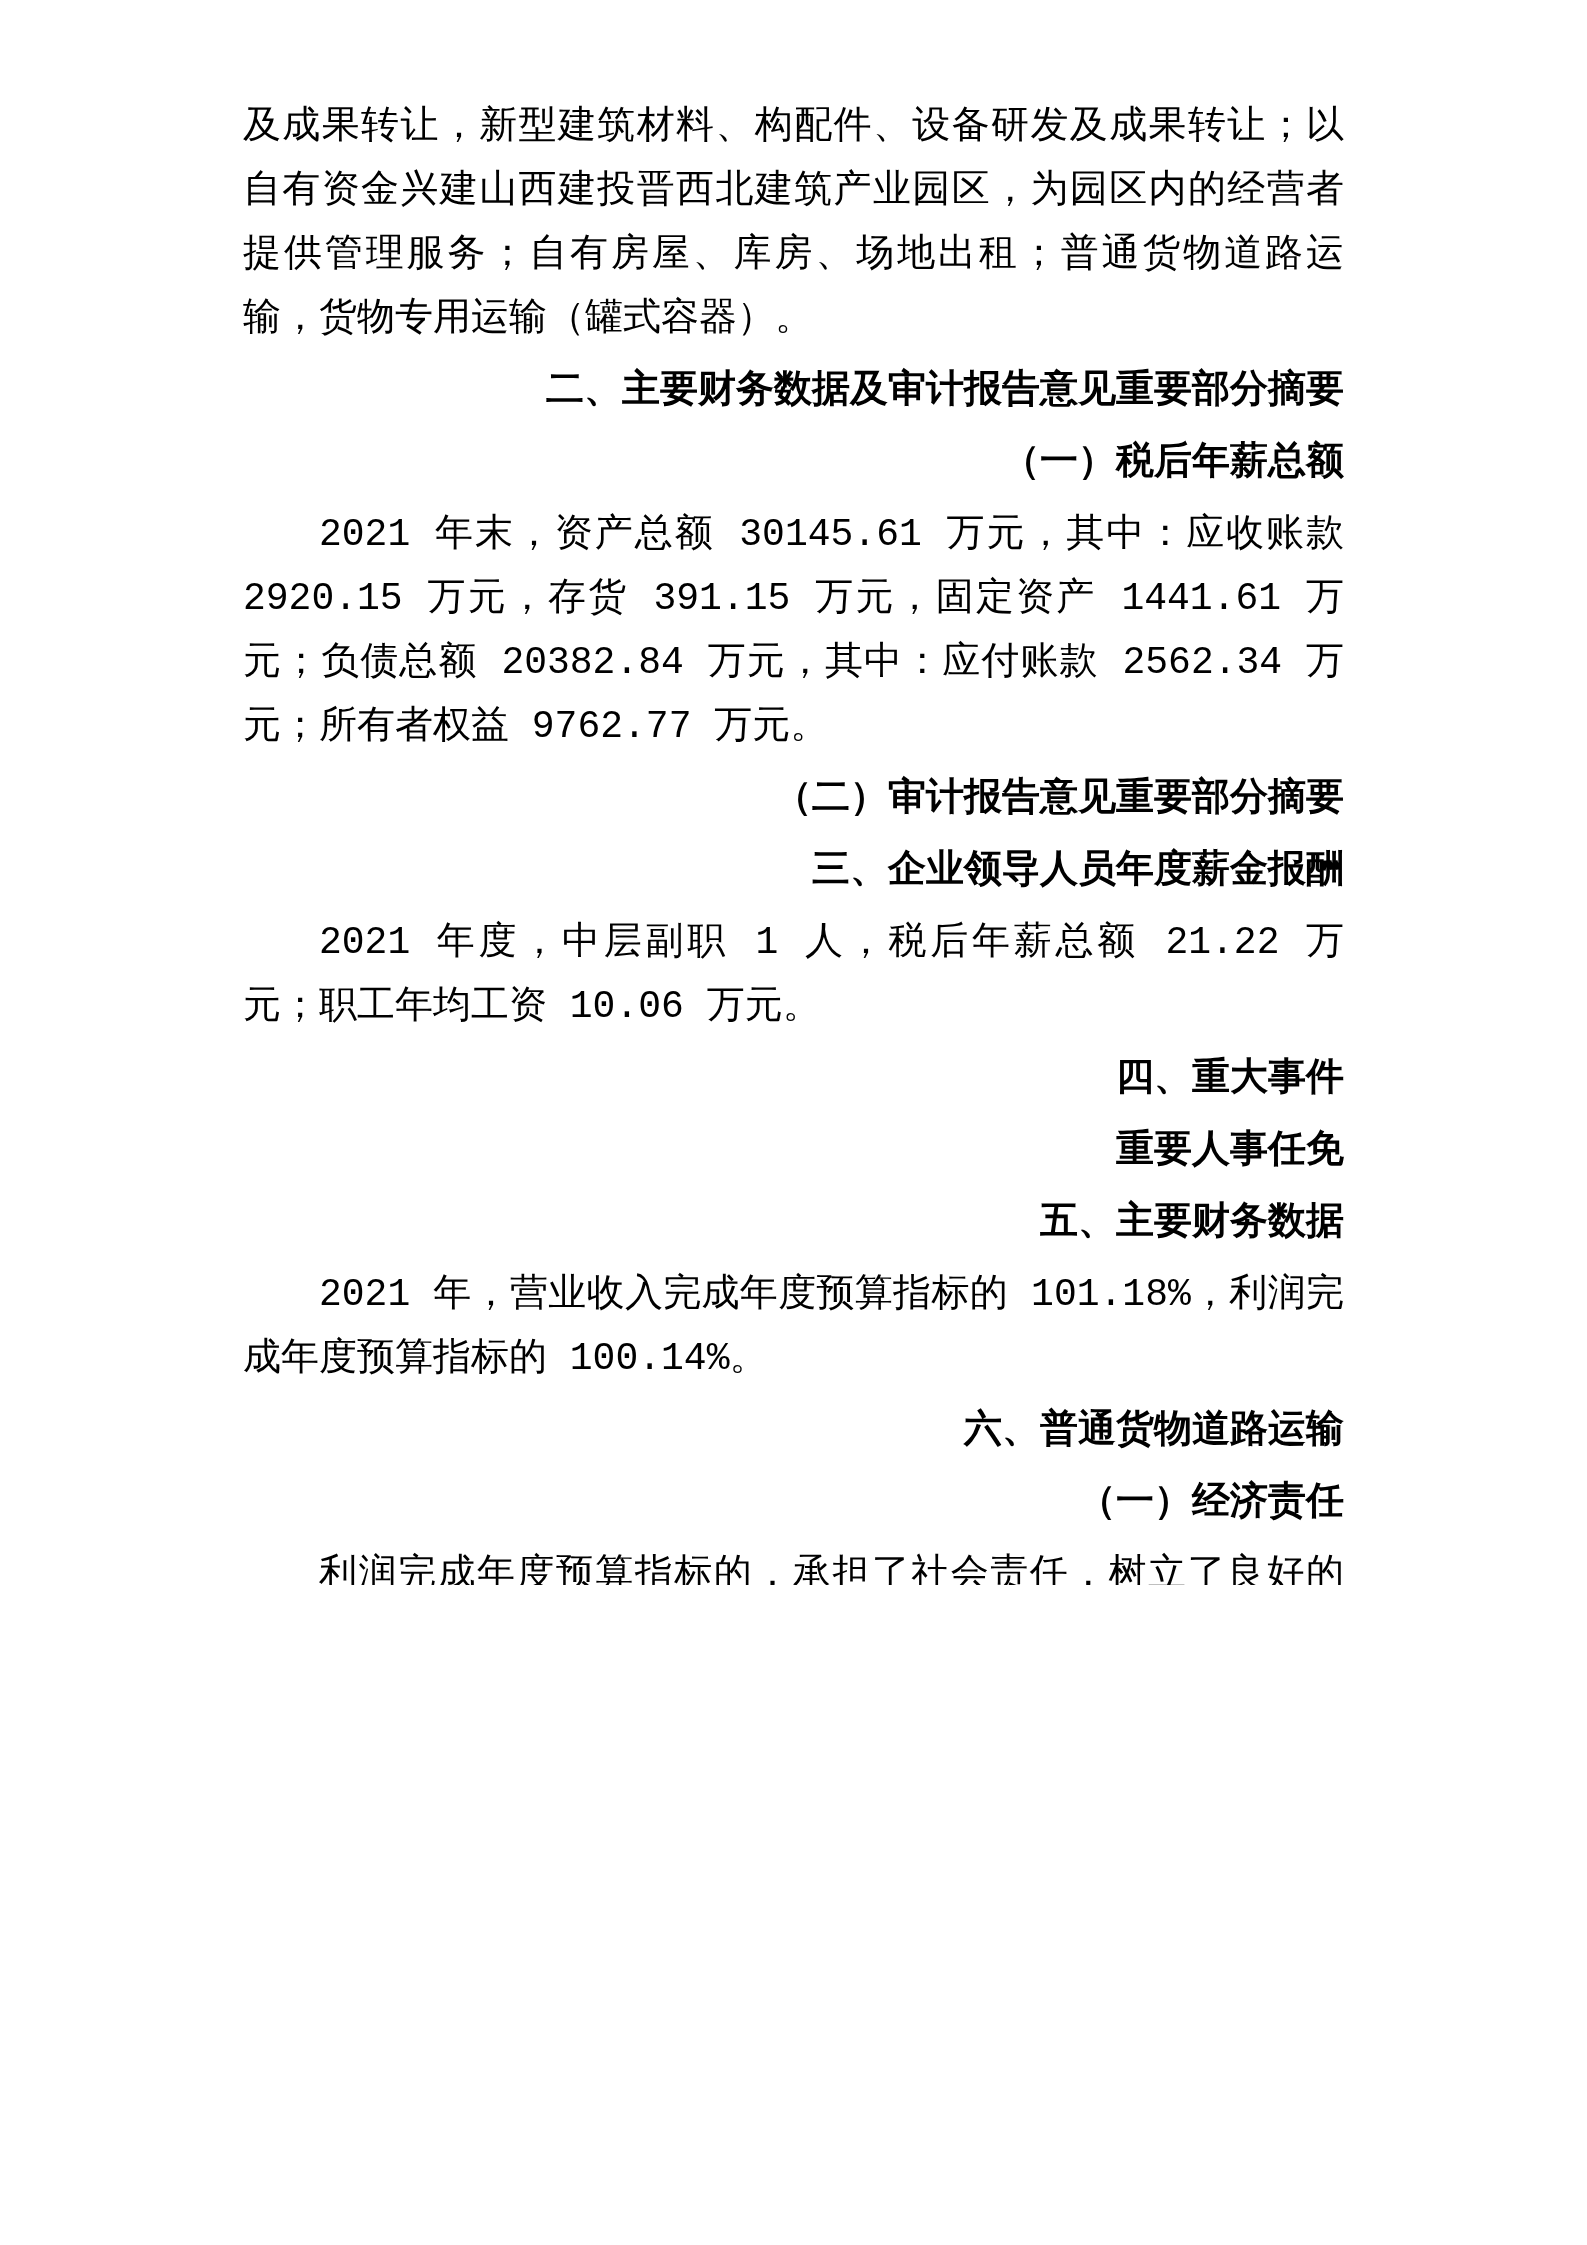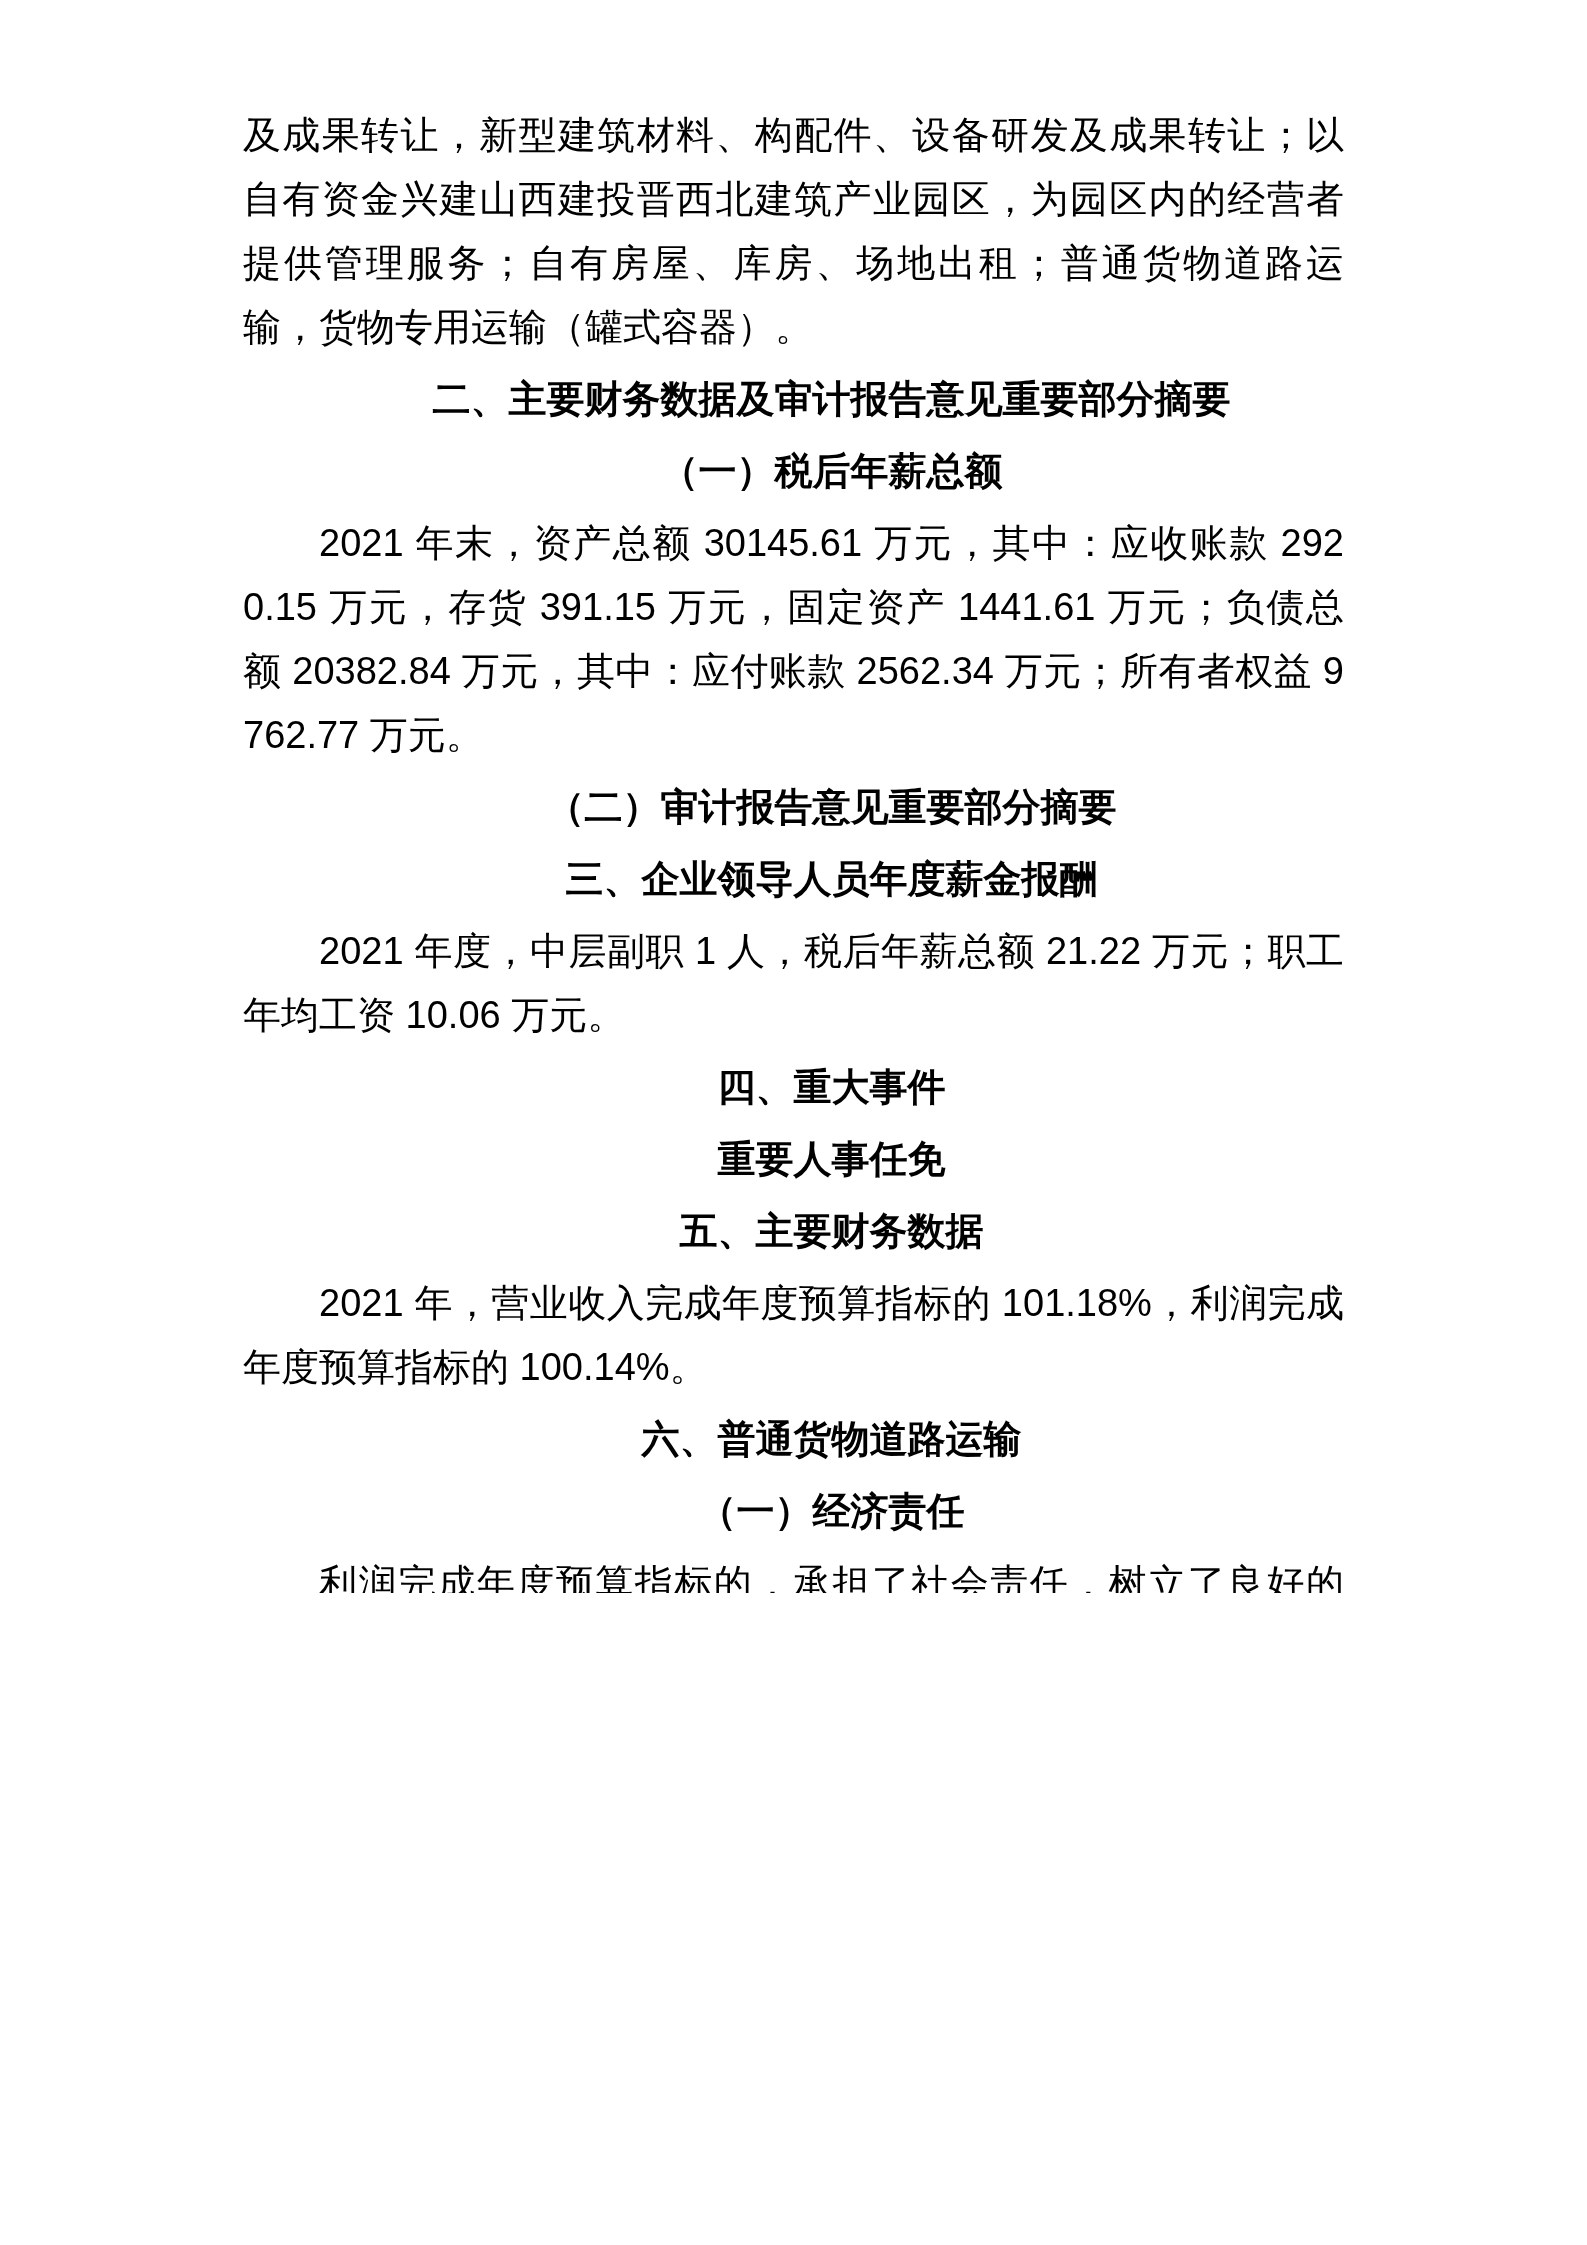--- a/index.html
+++ b/index.html
@@ -4,45 +4,45 @@
 <style>
   html, body {
     margin: 0;
     padding: 0;
     background: #ffffff;
   }
   .page {
     position: relative;
     width: 1587px;
     height: 1585px;
-    margin: 8px auto;
+    margin: 0 auto;
     background: #ffffff;
     box-sizing: border-box;
     padding: 95px 243px 0 243px;
     overflow: hidden;
-    font-family: Liberation Sans, sans-serif;
+    font-family: Liberation Mono, monospace;
     color: #000000;
     font-size: 38px;
   }
   .para {
     margin: 0;
     line-height: 64px;
     text-align: justify;
     text-indent: 76px;
     word-break: break-all;
   }
   .para.noindent {
     text-indent: 0;
   }
   .heading {
     margin: 8px 0;
     line-height: 64px;
     font-weight: bold;
     text-indent: 76px;
-    text-align: center;
+    text-align: right;
   }
 </style>
 </head>
 <body>
 
 <div class="page">
 
   <p class="para noindent">及成果转让，新型建筑材料、构配件、设备研发及成果转让；以自有资金兴建山西建投晋西北建筑产业园区，为园区内的经营者提供管理服务；自有房屋、库房、场地出租；普通货物道路运输，货物专用运输（罐式容器）。</p>
 
   <p class="heading">二、主要财务数据及审计报告意见重要部分摘要</p>

